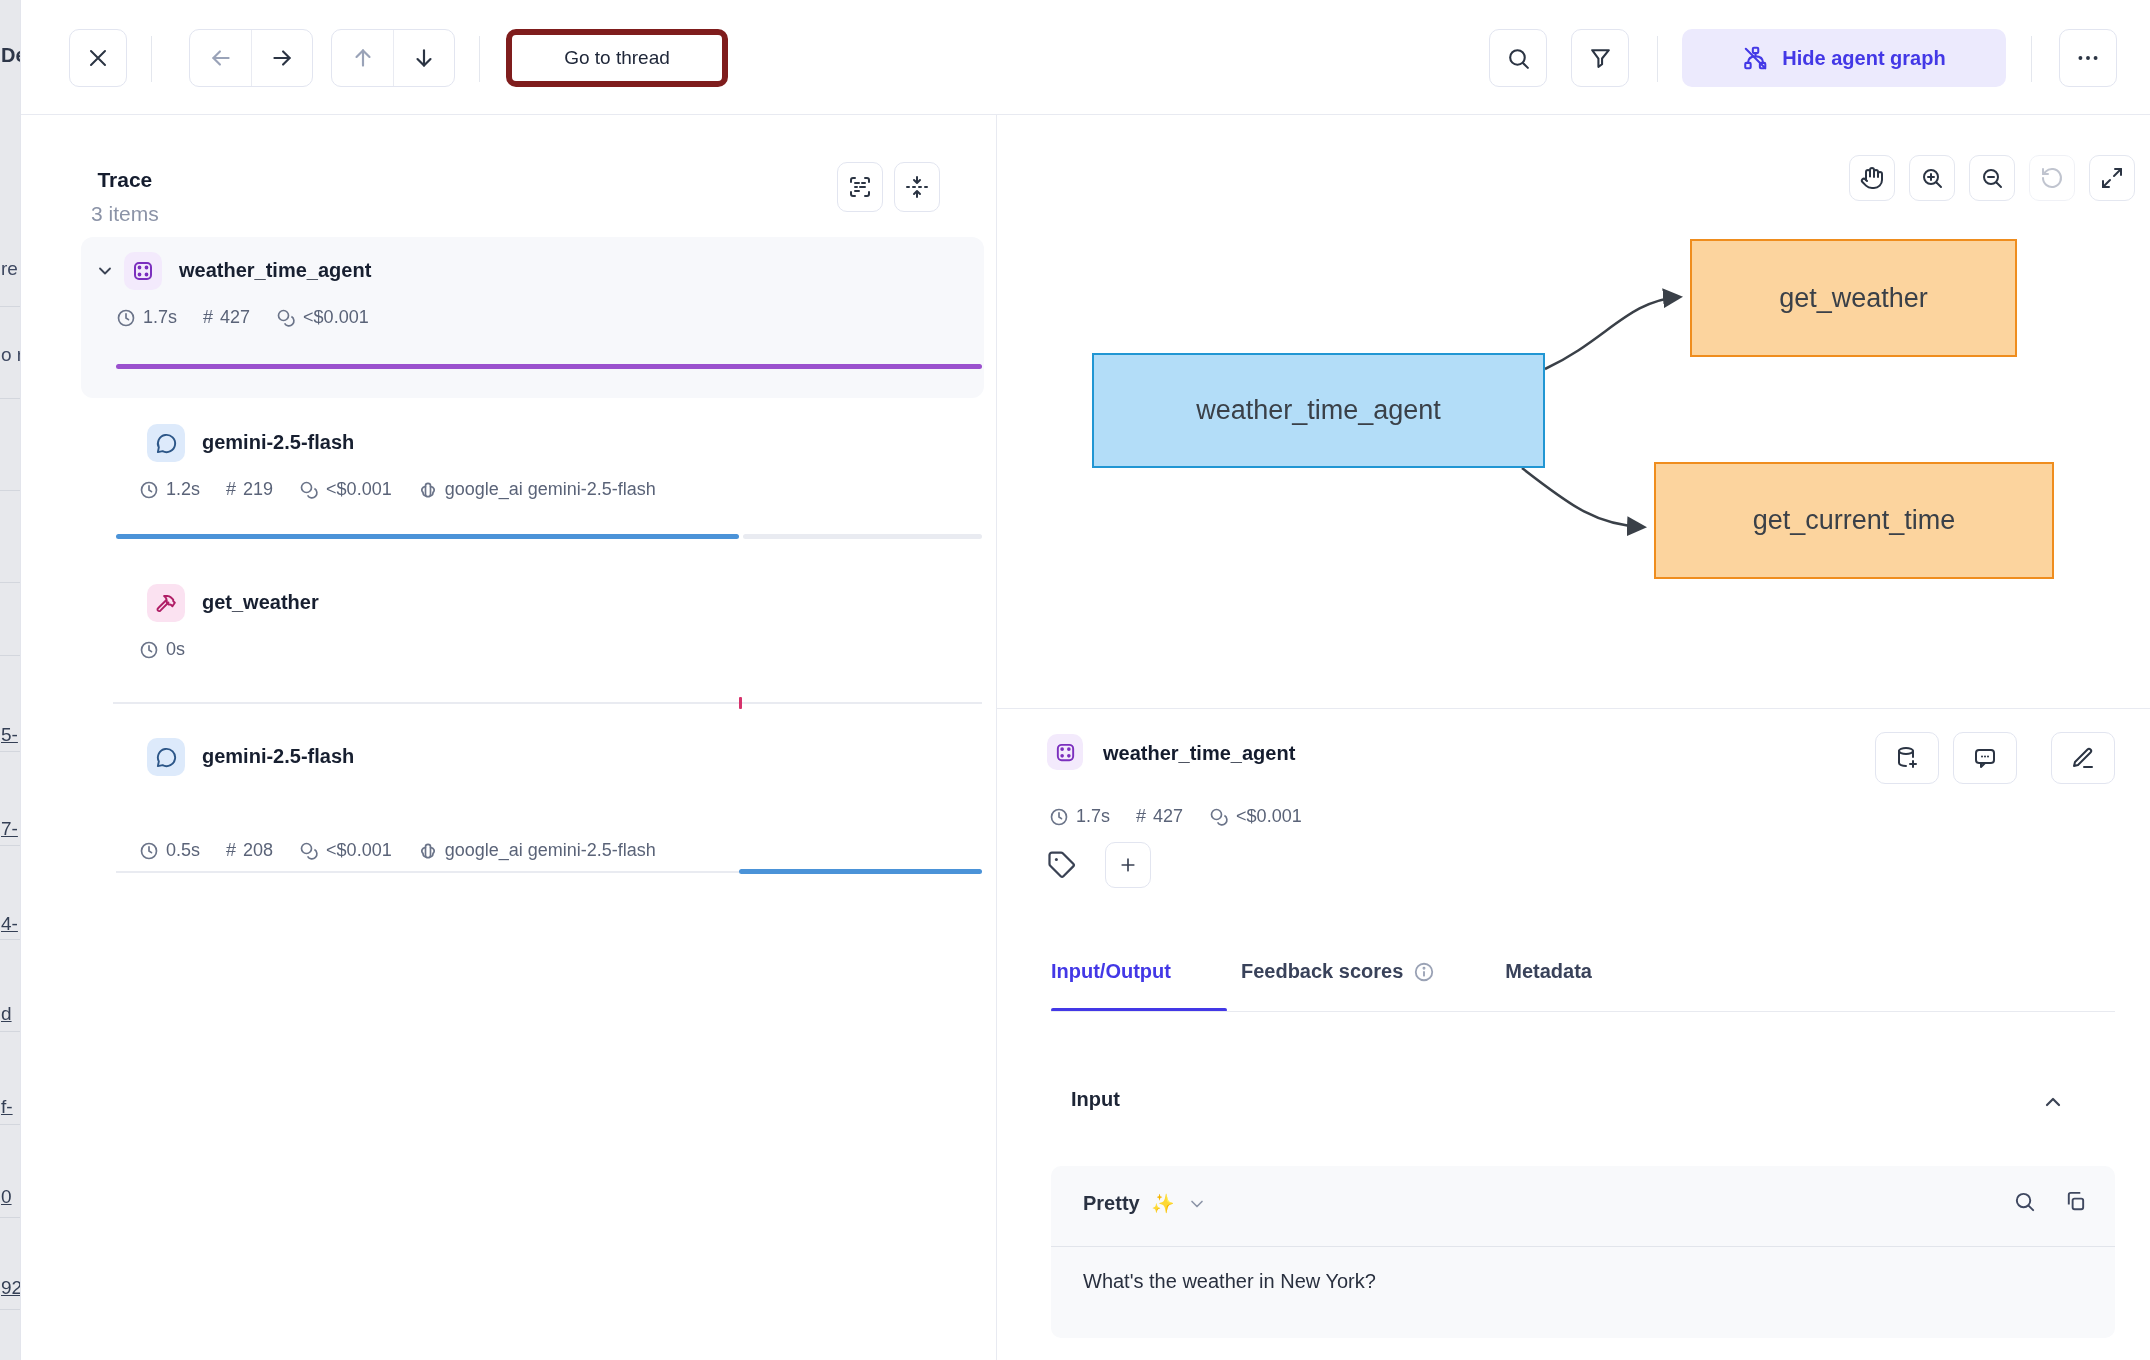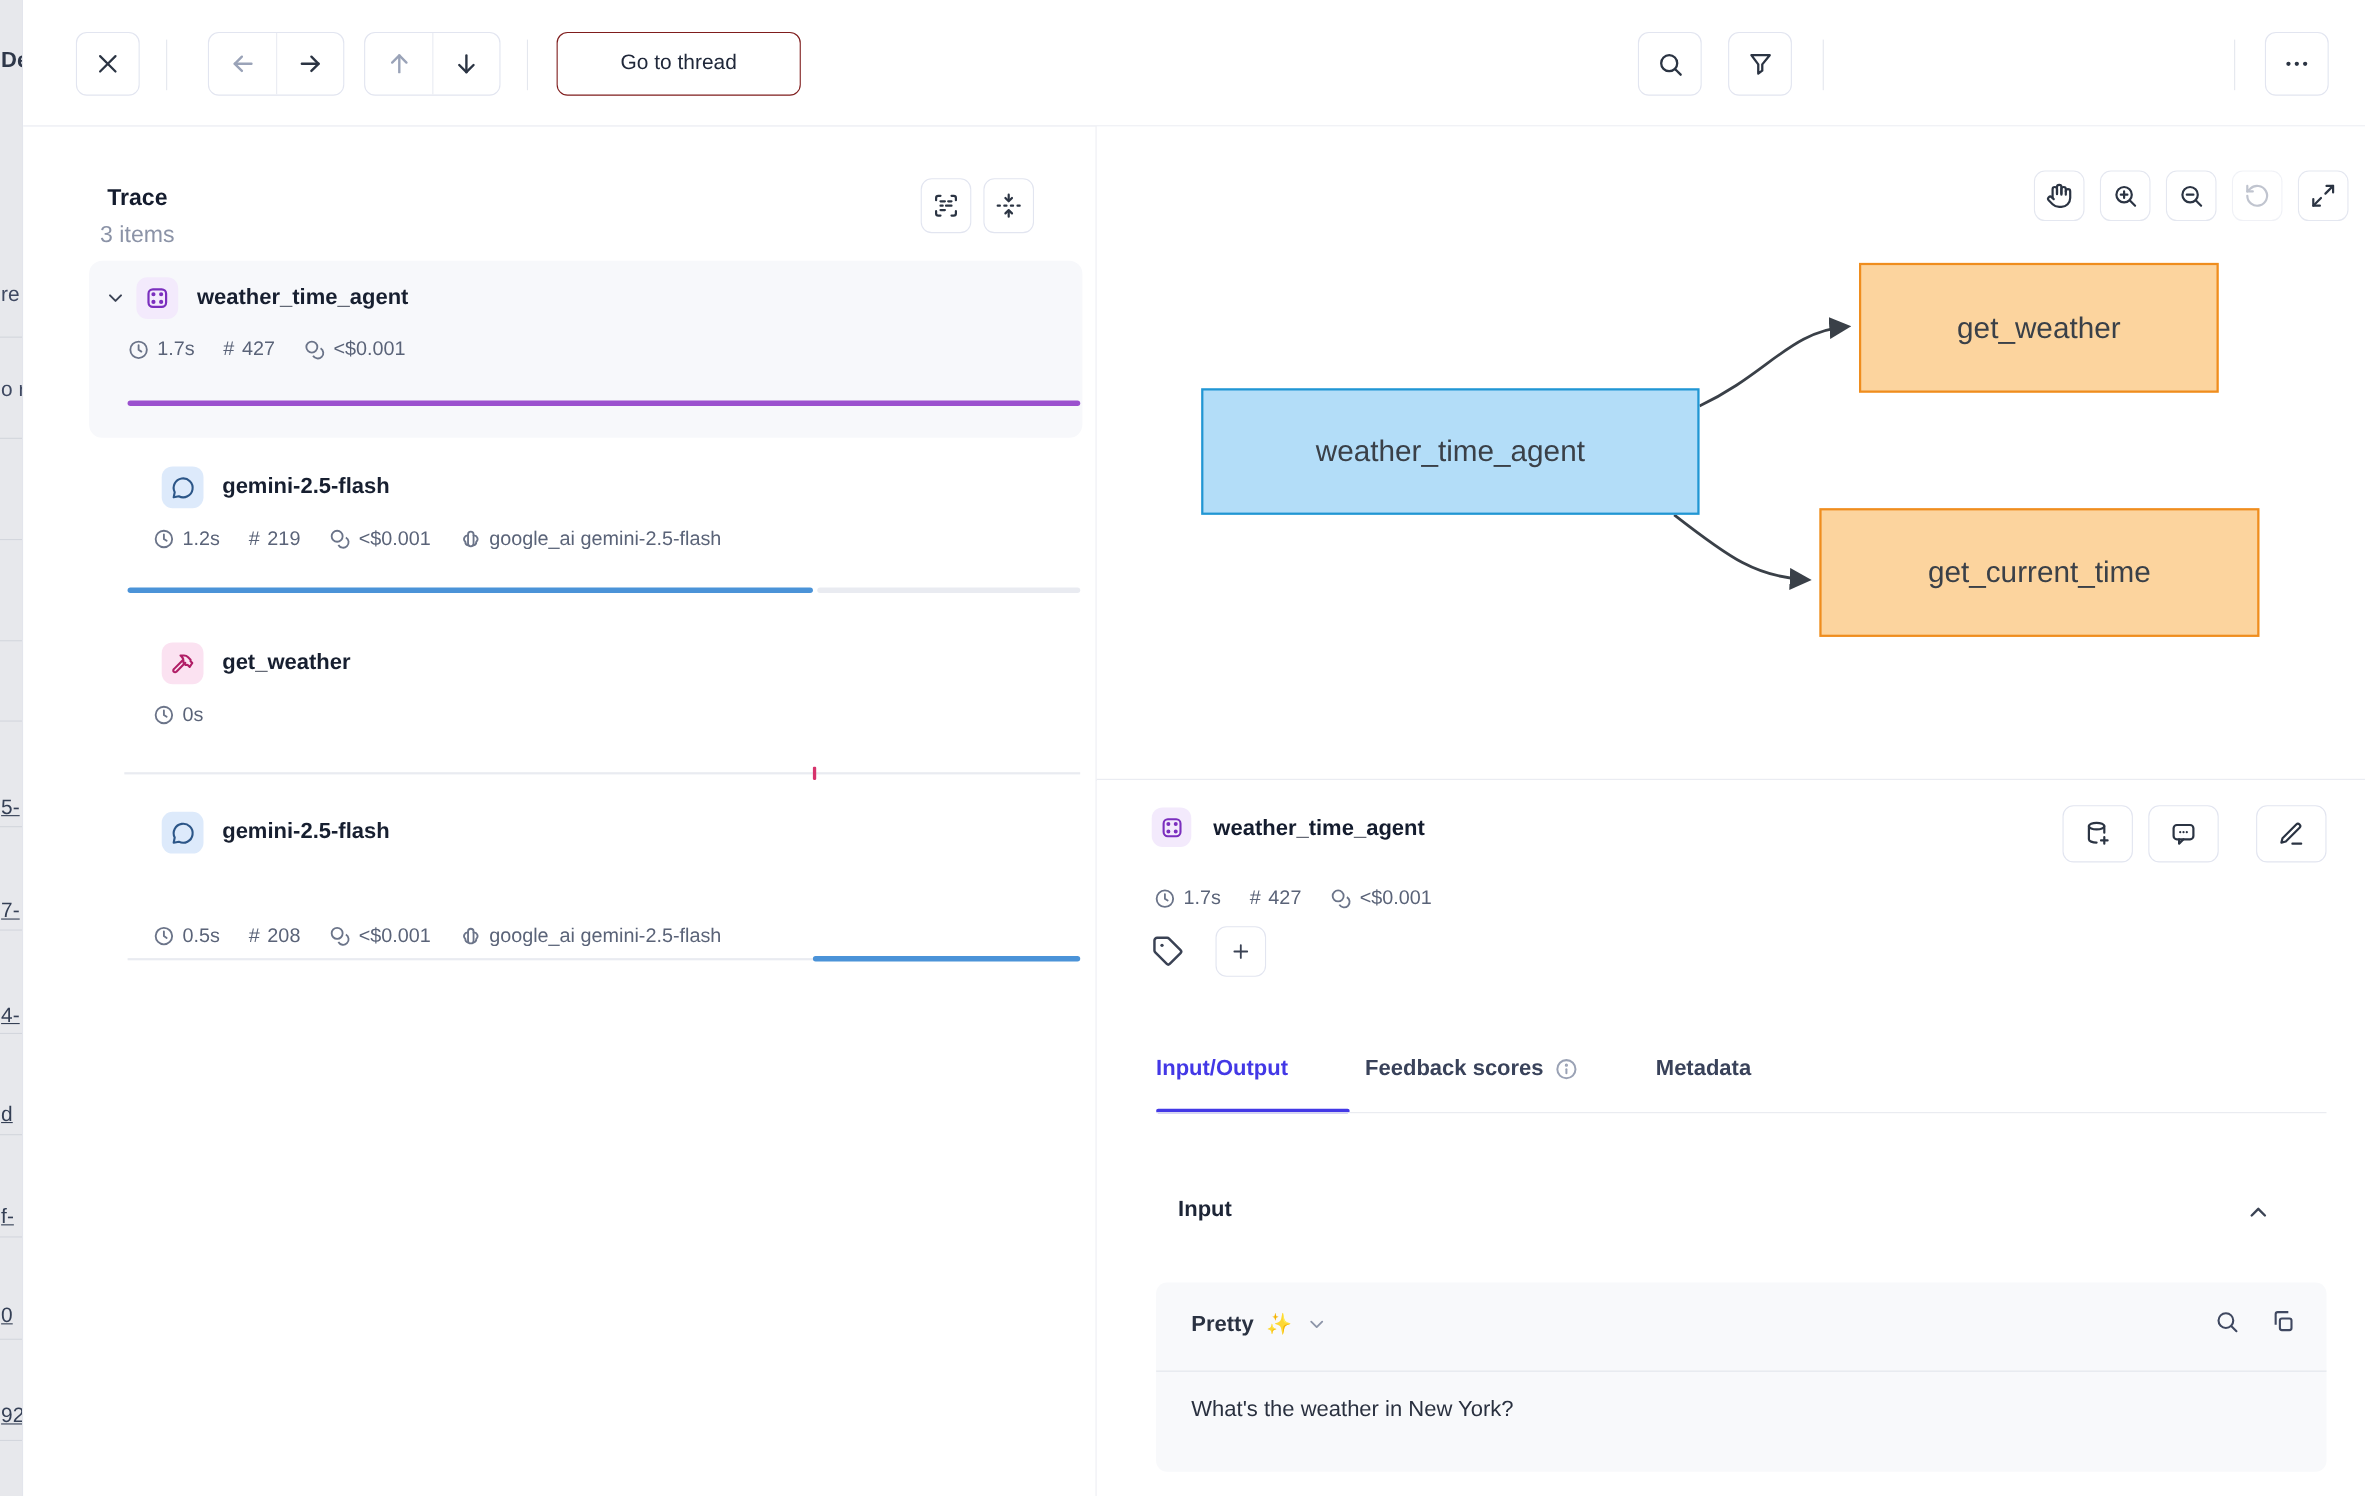--- a/index.html
+++ b/index.html
@@ -15,21 +15,21 @@
 
   
   .panel { position:absolute; left:20px; top:0; width:2130px; height:1360px; background:#fff; border-left:1px solid #e3e5ec; z-index:2; }
 
   
   .toolbar { position:absolute; left:0; top:0; width:2130px; height:115px; background:#fff; border-bottom:1px solid #e8eaf1; }
   .icon-btn { position:absolute; display:flex; align-items:center; justify-content:center;
               background:#fff; border:1px solid #e2e5f0; border-radius:10px; cursor:pointer; }
   .vdiv { position:absolute; width:1px; background:#e4e7ee; }
   .btn-text { display:flex; align-items:center; justify-content:center; background:#fff;
-              border:1px solid #7f1d1d; border-radius:10px; font-size:19px; color:#20283a; font-weight:500; cursor:pointer; position:absolute; }
+              border:6px solid #7f1d1d; border-radius:10px; font-size:19px; color:#20283a; font-weight:500; cursor:pointer; position:absolute; }
   .pair { position:absolute; display:flex; border:1px solid #e2e5f0; border-radius:10px; overflow:hidden; background:#fff; }
   .pair > div { width:61px; height:56px; display:flex; align-items:center; justify-content:center; cursor:pointer; }
   .pair > div + div { border-left:1px solid #e9ebf2; }
   .hide-graph-btn { position:absolute; display:flex; align-items:center; gap:14px; justify-content:center;
                     background:#eceafd; border-radius:10px; color:#4338e6; font-size:20px; font-weight:600; cursor:pointer; }
 
   
   .trace-head { position:absolute; left:70px; top:168px; display:flex; align-items:center; gap:10px;flex-direction:column; }
   .trace-title { font-size:21px; font-weight:700; color:#141c2e; }
   .trace-count { font-size:21px; color:#8b93a7; }
@@ -169,20 +169,32 @@
       </div>
       <div class="icon-btn" style="left:1550px; top:29px; width:58px; height:58px;">
         <span>
           <svg width="25" height="25" viewBox="0 0 24 24" fill="none" stroke="#2b3443" stroke-width="2" stroke-linejoin="round">
               <path d="M4 4h16l-6.5 8v5.5L10 20v-8L4 4Z"></path>
             </svg>
         </span>
       </div>
       <div class="vdiv" style="left:1636px; top:36px; height:46px;"></div>
 
+      <div class="hide-graph-btn" style="left:1661px; top:29px; width:324px; height:58px;">
+        <span>
+          <svg width="26" height="26" viewBox="0 0 24 24" fill="none" stroke="#4338e6" stroke-width="1.9" stroke-linecap="round" stroke-linejoin="round">
+            <rect x="10" y="2.5" width="5" height="5" rx="1"></rect>
+            <rect x="3" y="16.5" width="5" height="5" rx="1"></rect>
+            <rect x="16.5" y="16.5" width="5" height="5" rx="1"></rect>
+            <path d="M12.5 7.5v3M12.5 10.5c-4.5 0-6.8 2.4-7 6M12.5 10.5c4.5 0 6.8 2.4 7 6"></path>
+            <path d="M3.5 3.5l18 18"></path>
+          </svg>
+        </span>
+        <span>Hide agent graph</span>
+      </div>
       <div class="vdiv" style="left:2010px; top:36px; height:46px;"></div>
 
       <div class="icon-btn" style="left:2038px; top:29px; width:58px; height:58px;">
         <span>
           <svg width="26" height="26" viewBox="0 0 24 24" fill="#2b3443">
               <circle cx="5" cy="12" r="1.8"></circle>
               <circle cx="12" cy="12" r="1.8"></circle>
               <circle cx="19" cy="12" r="1.8"></circle>
             </svg>
         </span>

